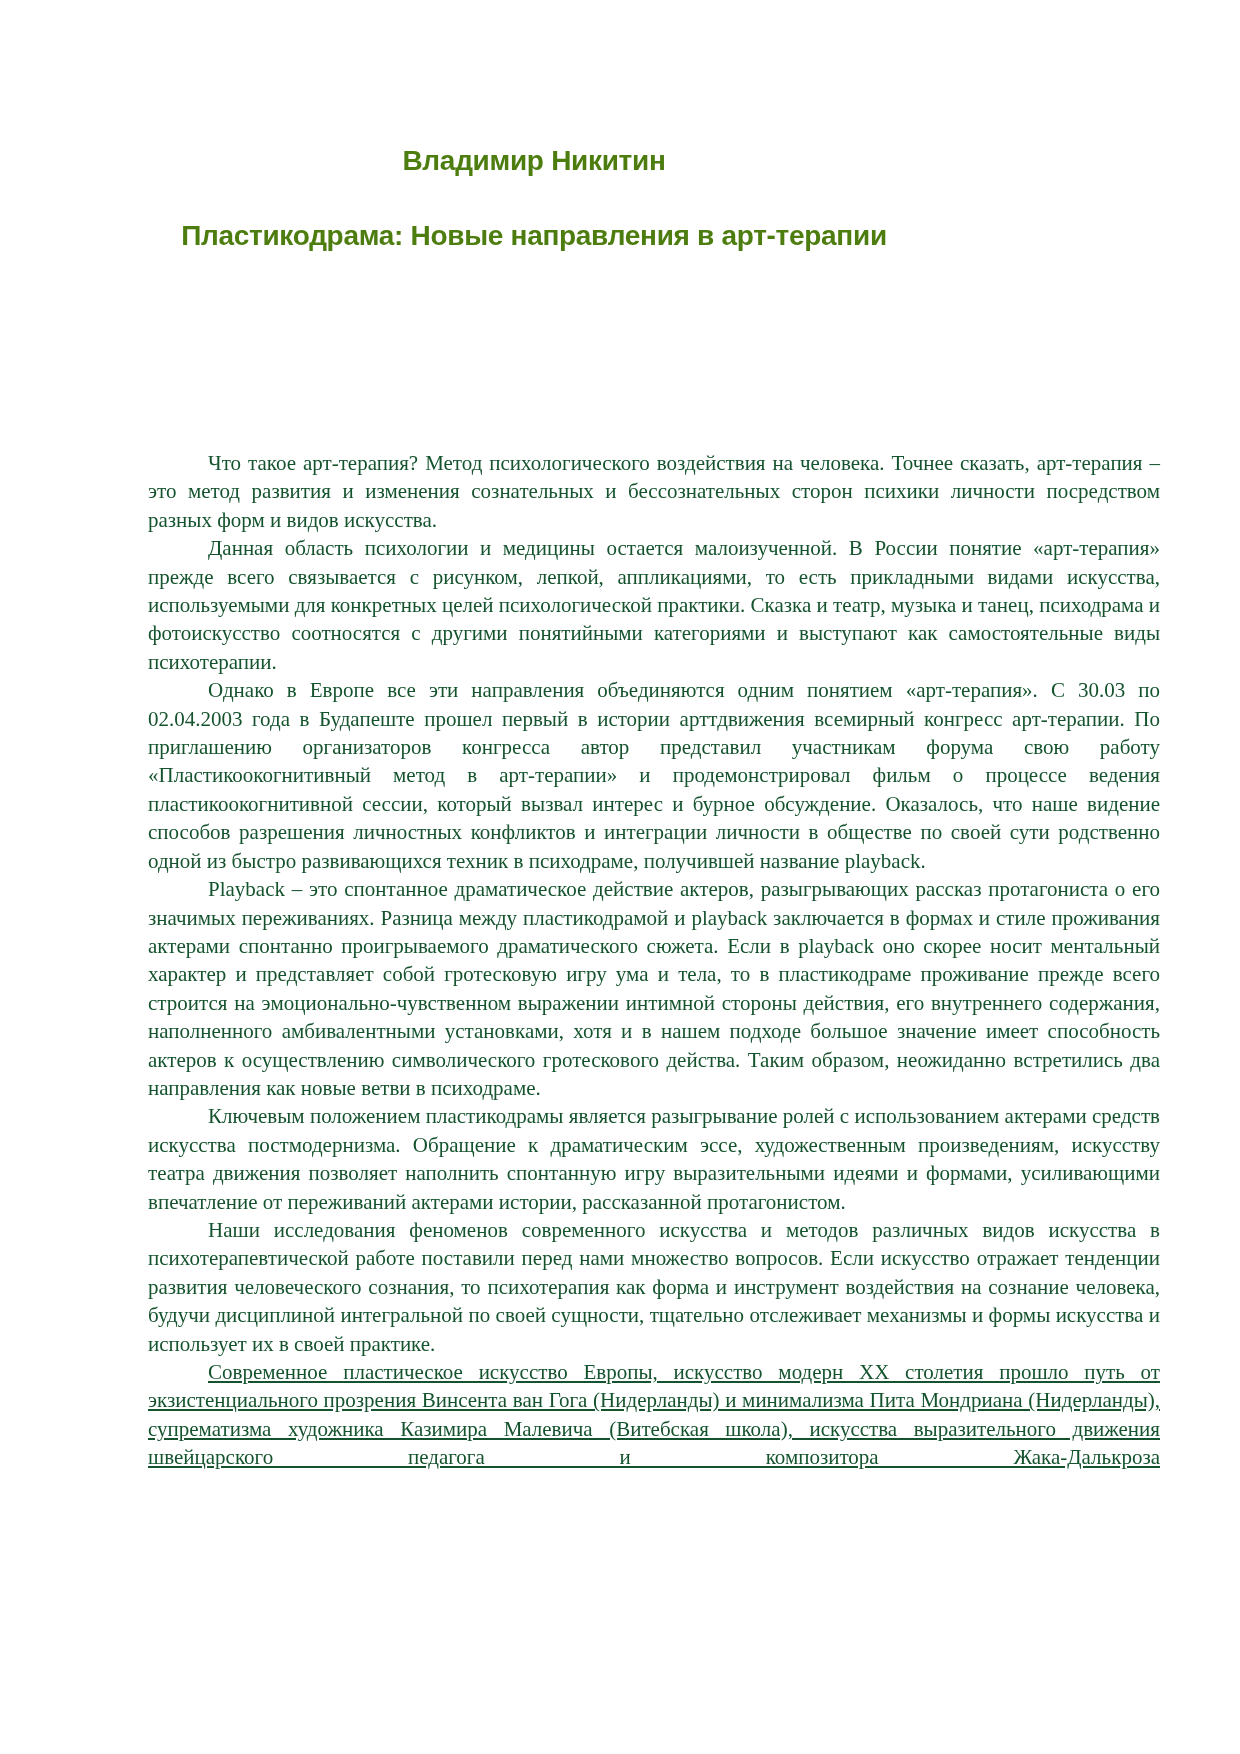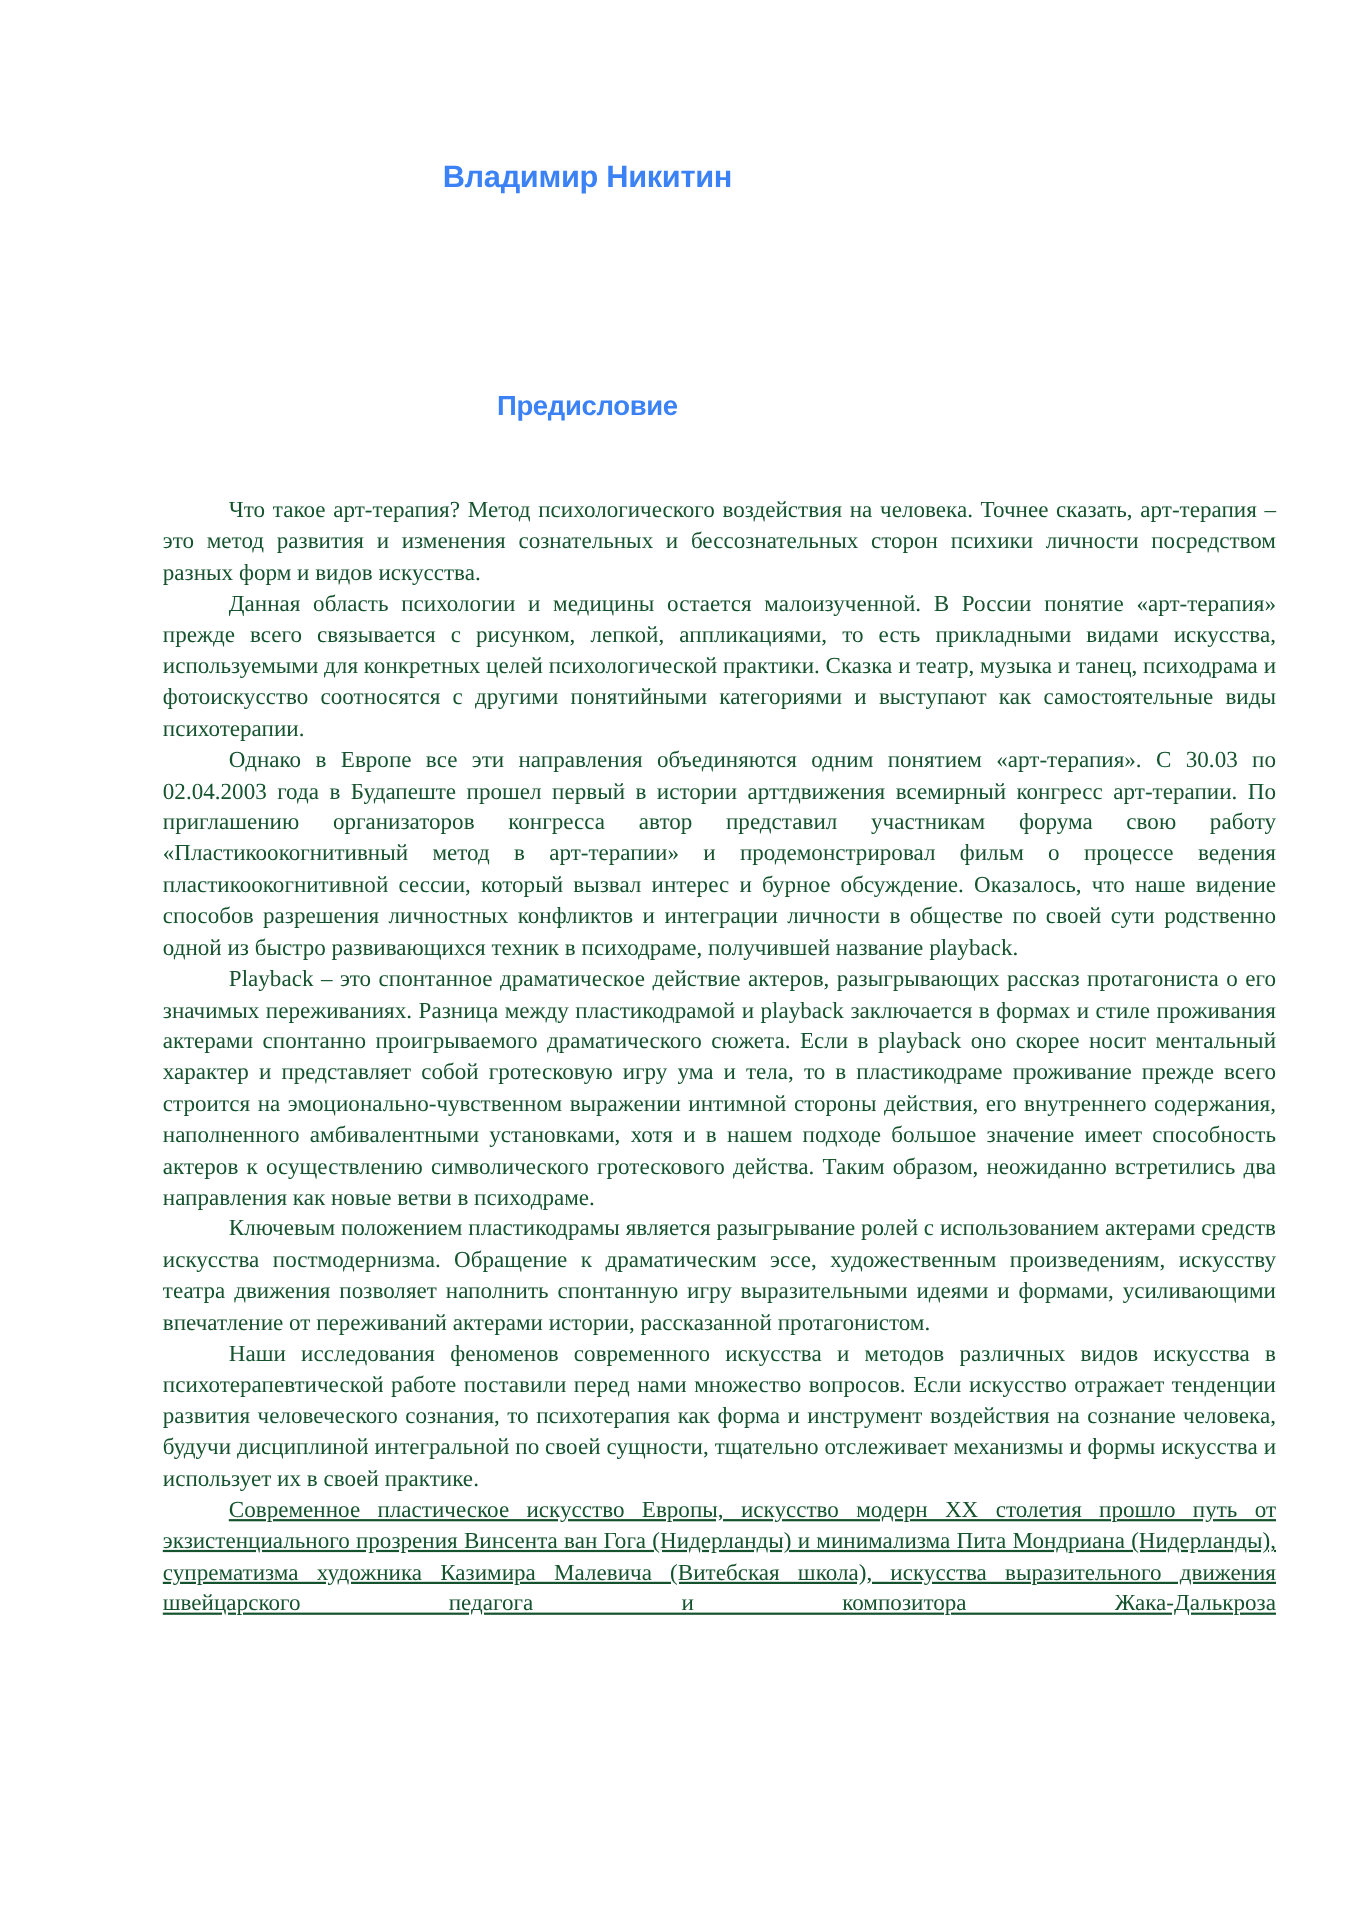--- a/index.html
+++ b/index.html
@@ -1,38 +1,38 @@
 <!DOCTYPE html>
 <html><head>
 <meta charset="utf-8">
 <style>
   html, body { margin: 0; padding: 0; background: #ffffff; }
   body { width: 1240px; height: 1754px; position: relative; overflow: hidden; }
   .page { position: absolute; left: 0; top: 0; width: 1240px; height: 1754px; background: #fff; color: #111; }
   .heading {
     position: absolute; left: 0; width: 1068px; text-align: center;
-    font-family: "Liberation Sans", sans-serif; font-weight: bold; color: #3b82f6;
+    font-family: "Liberation Sans", sans-serif; font-weight: bold; color: #4d7c0f;
     letter-spacing: -0.3px;
   }
   .author { top: 145px; font-size: 28px; }
   .title { top: 220px; font-size: 28px; }
   .section { top: 355px; font-size: 25px; }
   .body {
     position: absolute; left: 148px; top: 449px; width: 1012px;
     font-family: "Liberation Serif", serif; font-size: 21px; line-height: 28.4px;
     color: #14532d; text-align: justify;
   }
   .body p { margin: 0; text-indent: 60px; }
 </style>
 </head>
 <body>
 
 <div class="page">
   <div class="heading author">Владимир Никитин</div>
-  <div class="heading section">Предисловие</div>
+  <div class="heading title">Пластикодрама: Новые направления в арт-терапии</div>
 
   <div class="body">
     <p>Что такое арт-терапия? Метод психологического воздействия на человека. Точнее сказать, арт-терапия – это метод развития и изменения сознательных и бессознательных сторон психики личности посредством разных форм и видов искусства.</p>
     <p>Данная область психологии и медицины остается малоизученной. В России понятие «арт-терапия» прежде всего связывается с рисунком, лепкой, аппликациями, то есть прикладными видами искусства, используемыми для конкретных целей психологической практики. Сказка и театр, музыка и танец, психодрама и фотоискусство соотносятся с другими понятийными категориями и выступают как самостоятельные виды психотерапии.</p>
     <p>Однако в Европе все эти направления объединяются одним понятием «арт-терапия». С 30.03 по 02.04.2003 года в Будапеште прошел первый в истории арттдвижения всемирный конгресс арт-терапии. По приглашению организаторов конгресса автор представил участникам форума свою работу «Пластикоокогнитивный метод в арт-терапии» и продемонстрировал фильм о процессе ведения пластикоокогнитивной сессии, который вызвал интерес и бурное обсуждение. Оказалось, что наше видение способов разрешения личностных конфликтов и интеграции личности в обществе по своей сути родственно одной из быстро развивающихся техник в психодраме, получившей название playback.</p>
     <p>Playback – это спонтанное драматическое действие актеров, разыгрывающих рассказ протагониста о его значимых переживаниях. Разница между пластикодрамой и playback заключается в формах и стиле проживания актерами спонтанно проигрываемого драматического сюжета. Если в playback оно скорее носит ментальный характер и представляет собой гротесковую игру ума и тела, то в пластикодраме проживание прежде всего строится на эмоционально-чувственном выражении интимной стороны действия, его внутреннего содержания, наполненного амбивалентными установками, хотя и в нашем подходе большое значение имеет способность актеров к осуществлению символического гротескового действа. Таким образом, неожиданно встретились два направления как новые ветви в психодраме.</p>
     <p>Ключевым положением пластикодрамы является разыгрывание ролей с использованием актерами средств искусства постмодернизма. Обращение к драматическим эссе, художественным произведениям, искусству театра движения позволяет наполнить спонтанную игру выразительными идеями и формами, усиливающими впечатление от переживаний актерами истории, рассказанной протагонистом.</p>
     <p>Наши исследования феноменов современного искусства и методов различных видов искусства в психотерапевтической работе поставили перед нами множество вопросов. Если искусство отражает тенденции развития человеческого сознания, то психотерапия как форма и инструмент воздействия на сознание человека, будучи дисциплиной интегральной по своей сущности, тщательно отслеживает механизмы и формы искусства и использует их в своей практике.</p>
     <p style="text-align-last: justify; text-decoration: underline;">Современное пластическое искусство Европы, искусство модерн XX столетия прошло путь от экзистенциального прозрения Винсента ван Гога (Нидерланды) и минимализма Пита Мондриана (Нидерланды), супрематизма художника Казимира Малевича (Витебская школа), искусства выразительного движения швейцарского педагога и композитора Жака-Далькроза</p>
   </div>

